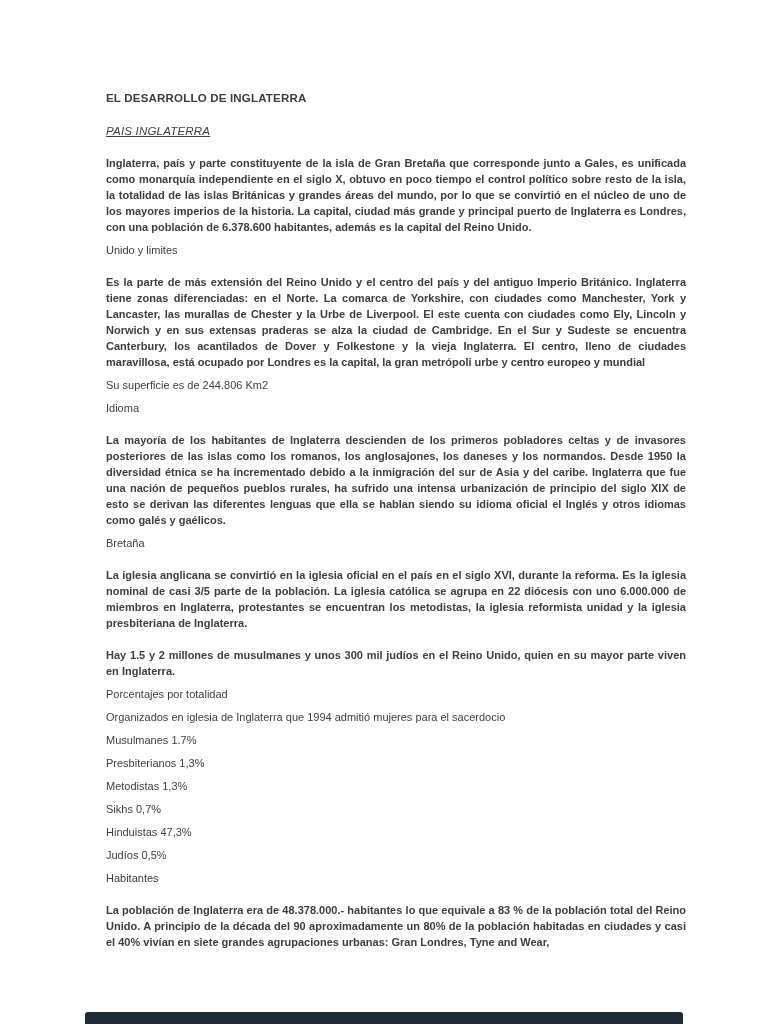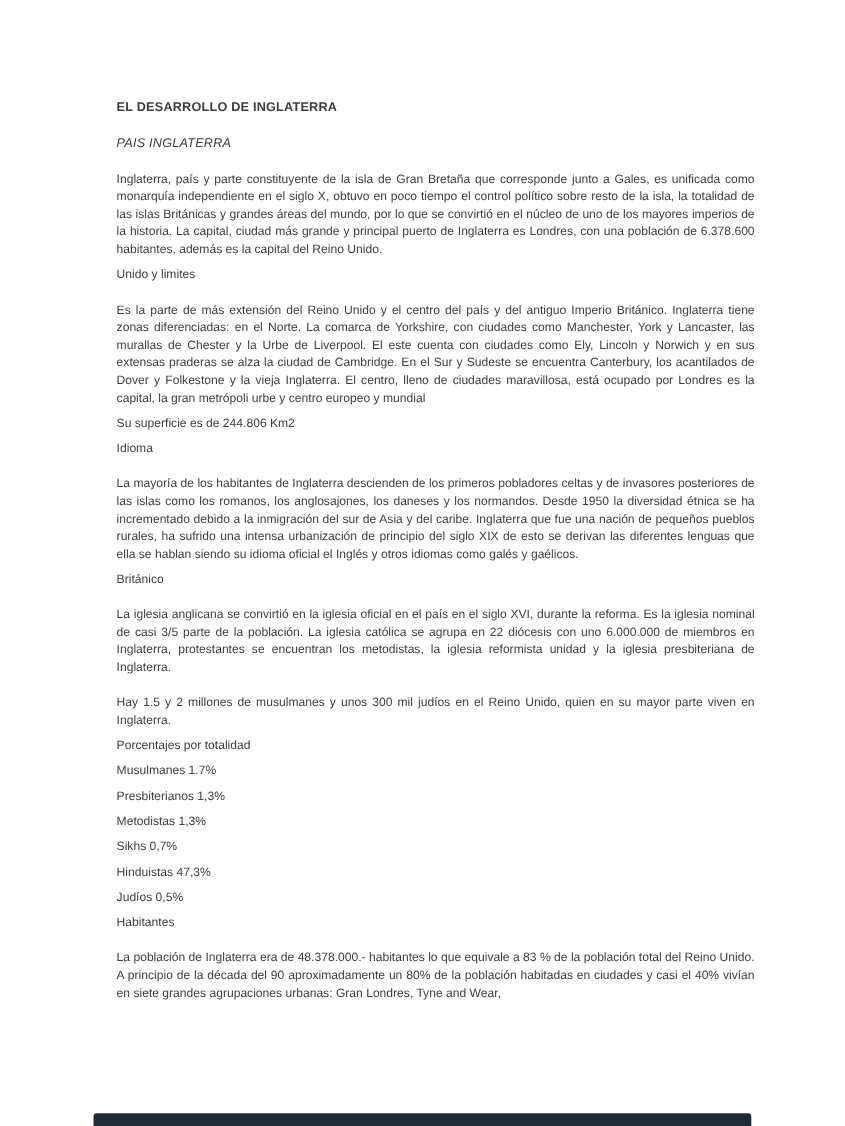--- a/index.html
+++ b/index.html
@@ -29,26 +29,28 @@
   .doc-title {
     font-size: 11.5px;
     font-weight: bold;
     margin: 0 0 17px 0;
     letter-spacing: 0.2px;
   }
   .country-heading {
     font-size: 11.5px;
     font-weight: normal;
     font-style: italic;
+    text-decoration: underline;
     margin: 0 0 12px 0;
     letter-spacing: 0.2px;
   }
   .para {
     margin: 16px 0 7px 0;
     text-align: justify;
+    font-weight: bold;
   }
   .line {
     margin: 0 0 7px 0;
     text-align: left;
   }
   .bottom-bar {
     position: absolute;
     left: 85px;
     top: 1012px;
     width: 598px;
@@ -70,28 +72,29 @@
   <p class="line">Unido y limites</p>
 
   <p class="para">Es la parte de más extensión del Reino Unido y el centro del país y del antiguo Imperio Británico. Inglaterra tiene zonas diferenciadas: en el Norte. La comarca de Yorkshire, con ciudades como Manchester, York y Lancaster, las murallas de Chester y la Urbe de Liverpool. El este cuenta con ciudades como Ely, Lincoln y Norwich y en sus extensas praderas se alza la ciudad de Cambridge. En el Sur y Sudeste se encuentra Canterbury, los acantilados de Dover y Folkestone y la vieja Inglaterra. El centro, lleno de ciudades maravillosa, está ocupado por Londres es la capital, la gran metrópoli urbe y centro europeo y mundial</p>
 
   <p class="line">Su superficie es de 244.806 Km2</p>
 
   <p class="line">Idioma</p>
 
   <p class="para">La mayoría de los habitantes de Inglaterra descienden de los primeros pobladores celtas y de invasores posteriores de las islas como los romanos, los anglosajones, los daneses y los normandos. Desde 1950 la diversidad étnica se ha incrementado debido a la inmigración del sur de Asia y del caribe. Inglaterra que fue una nación de pequeños pueblos rurales, ha sufrido una intensa urbanización de principio del siglo XIX de esto se derivan las diferentes lenguas que ella se hablan siendo su idioma oficial el Inglés y otros idiomas como galés y gaélicos.</p>
 
-  <p class="line">Británico</p>
+  <p class="line">Bretaña</p>
 
   <p class="para">La iglesia anglicana se convirtió en la iglesia oficial en el país en el siglo XVI, durante la reforma. Es la iglesia nominal de casi 3/5 parte de la población. La iglesia católica se agrupa en 22 diócesis con uno 6.000.000 de miembros en Inglaterra, protestantes se encuentran los metodistas, la iglesia reformista unidad y la iglesia presbiteriana de Inglaterra.</p>
 
   <p class="para">Hay 1.5 y 2 millones de musulmanes y unos 300 mil judíos en el Reino Unido, quien en su mayor parte viven en Inglaterra.</p>
 
   <p class="line">Porcentajes por totalidad</p>
 
+  <p class="line">Organizados en iglesia de Inglaterra que 1994 admitió mujeres para el sacerdocio</p>
   <p class="line">Musulmanes 1.7%</p>
   <p class="line">Presbiterianos 1,3%</p>
   <p class="line">Metodistas 1,3%</p>
   <p class="line">Sikhs 0,7%</p>
   <p class="line">Hinduistas 47,3%</p>
   <p class="line">Judíos 0,5%</p>
 
   <p class="line">Habitantes</p>
 
   <p class="para">La población de Inglaterra era de 48.378.000.- habitantes lo que equivale a 83 % de la población total del Reino Unido. A principio de la década del 90 aproximadamente un 80% de la población habitadas en ciudades y casi el 40% vivían en siete grandes agrupaciones urbanas: Gran Londres, Tyne and Wear,</p>

